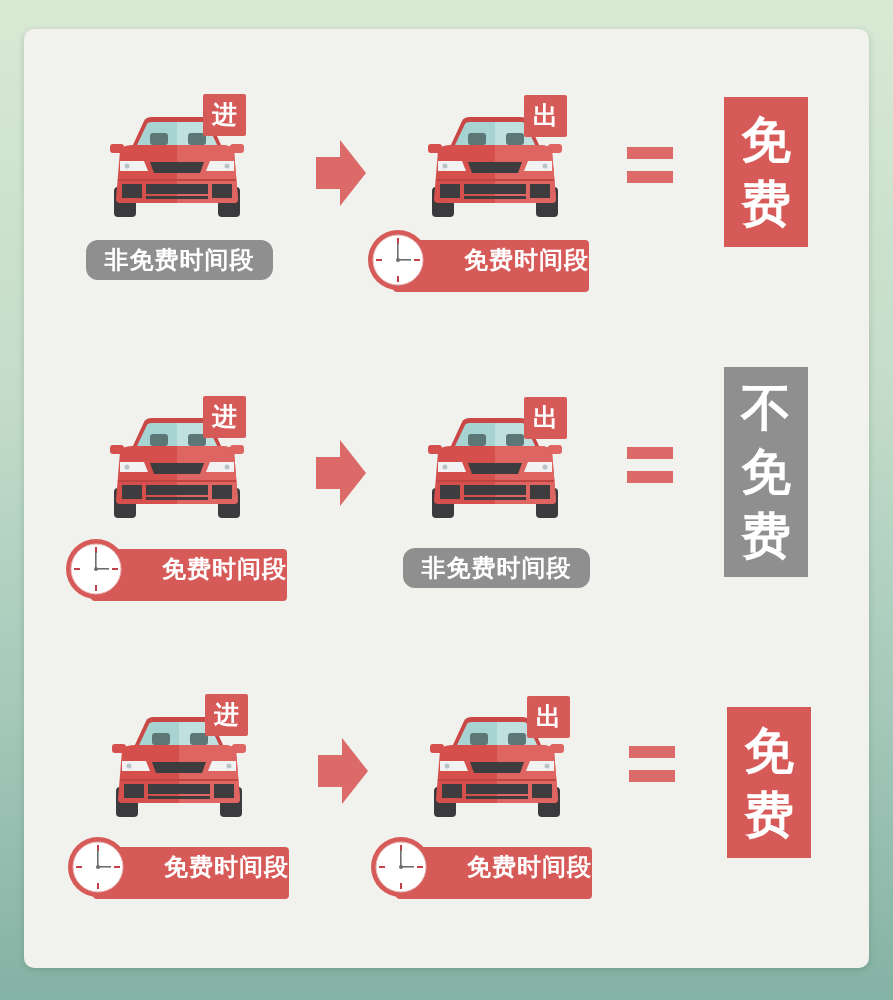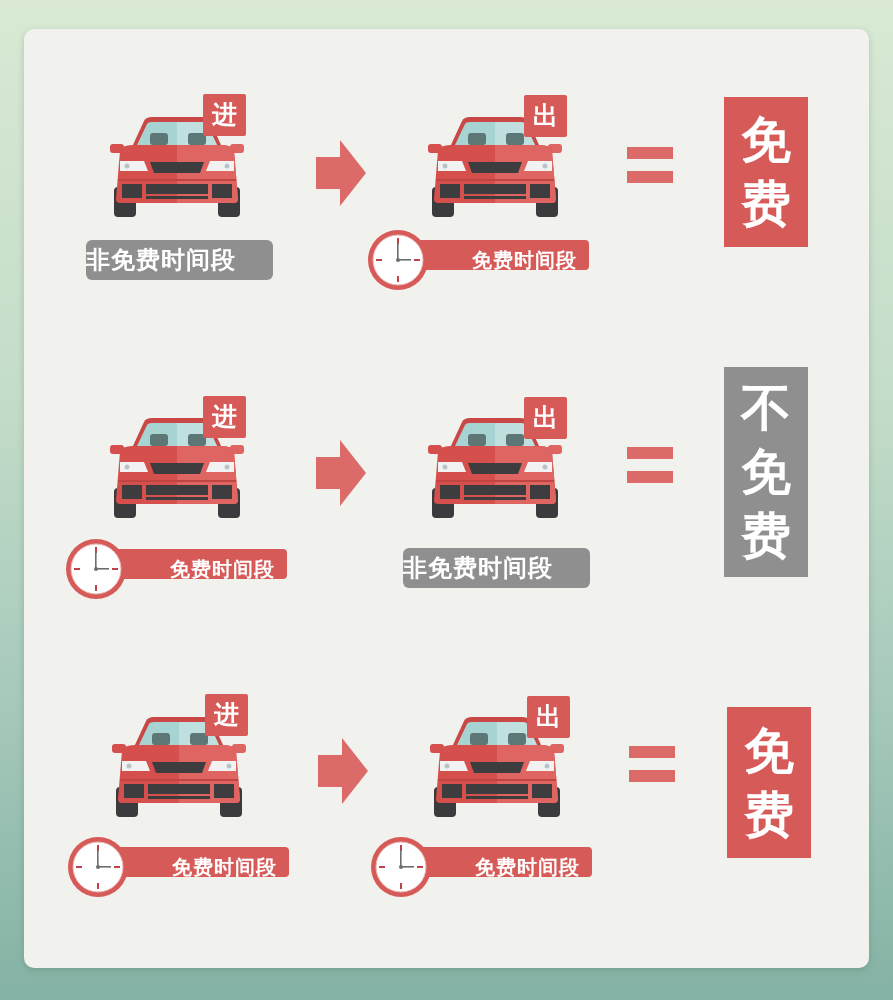--- a/index.html
+++ b/index.html
@@ -24,29 +24,29 @@
   .equals { position:absolute; width:46px; height:36px; }
   .equals .bar { position:absolute; left:0; width:46px; height:12px; background:#db6a68; }
   .result {
     position:absolute; width:84px; color:#fff; font-weight:bold; font-size:50px;
     display:flex; flex-direction:column; align-items:center; justify-content:center; line-height:64px;
   }
   .result.free { background:#d65a58; }
   .result.notfree { background:#8f8f8f; }
   .result span { display:block; }
   .label-gray {
-    position:absolute; height:40px; background:#8f8f8f; color:#fff; border-radius:6px;
-    font-size:24px; font-weight:bold; line-height:40px; text-align:left; letter-spacing:1px;
+    position:absolute; height:40px; background:#8f8f8f; color:#fff; border-radius:12px;
+    font-size:24px; font-weight:bold; line-height:40px; text-align:center; letter-spacing:1px;
   }
   .label-free {
     position:absolute; height:62px;
   }
   .label-free .pill {
-    position:absolute; left:26px; top:11px; height:30px; background:#d65a58; border-radius:4px;
-    color:#fff; font-size:20px; font-weight:bold; line-height:40px; text-align:right; padding-right:12px;
+    position:absolute; left:26px; top:11px; height:52px; background:#d65a58; border-radius:4px;
+    color:#fff; font-size:24px; font-weight:bold; line-height:40px; text-align:right; 
     letter-spacing:1px; box-sizing:border-box;
   }
   .label-free .clock { position:absolute; left:0; top:0; width:62px; height:62px; }
 </style>
 </head>
 <body>
 
 <svg width="0" height="0" style="position:absolute">
   <defs>
     <symbol id="car-sym" viewBox="0 0 134 102">

